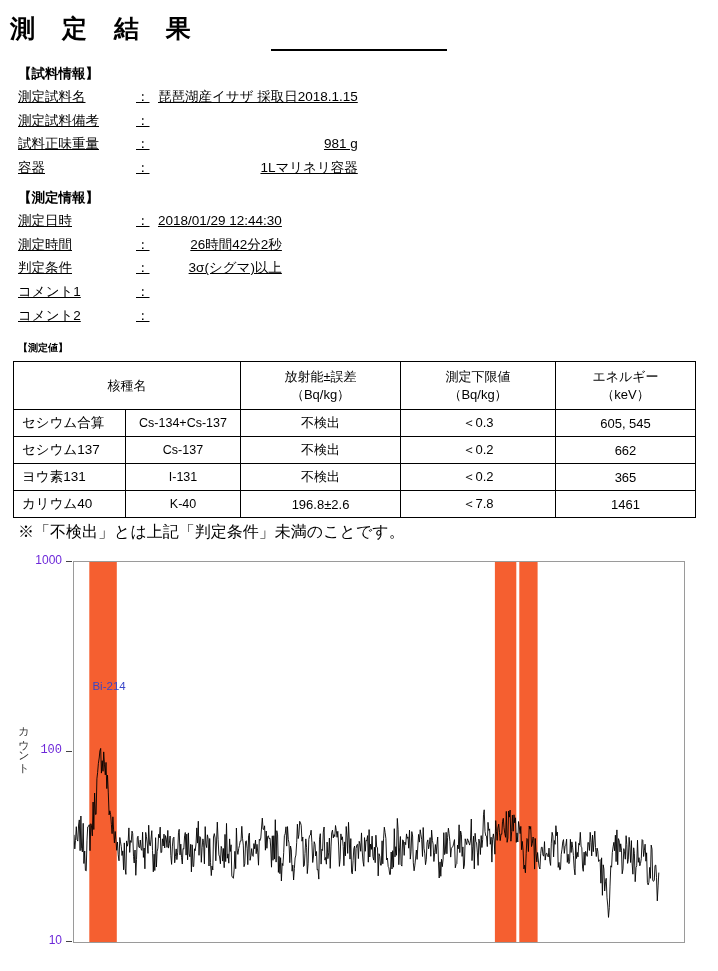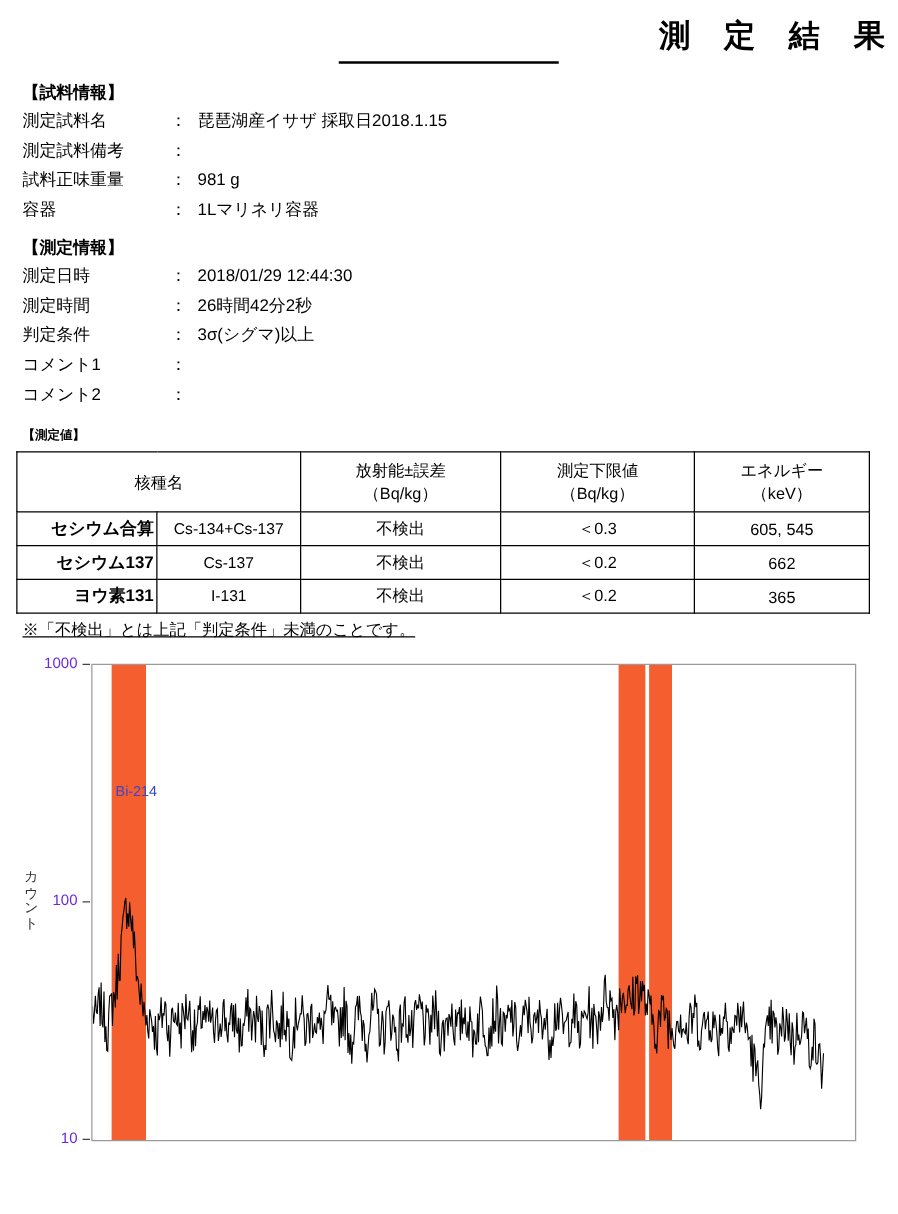--- a/index.html
+++ b/index.html
@@ -16,21 +16,21 @@
     overflow: hidden;
   }
   .page {
     position: relative;
     width: 718px;
     height: 971px;
     padding: 0;
     box-sizing: border-box;
   }
   .doc-title {
-    text-align: right;
+    text-align: left;
     font-size: 25px;
     font-weight: bold;
     letter-spacing: 10px;
     margin: 12px 0 4px 0;
     padding-left: 10px;
   }
   .title-rule {
     width: 176px;
     height: 2px;
     background: #000;
@@ -38,36 +38,38 @@
   }
   .section-head {
     font-size: 13.5px;
     font-weight: bold;
     margin: 1px 0 2px 18px;
   }
   .info-table {
     border-collapse: collapse;
     margin-left: 18px;
     font-size: 13.5px;
+    text-decoration: underline;
   }
   .info-table td {
     padding: 2px 0;
     vertical-align: top;
     line-height: 1.45;
   }
   .info-label {
     width: 118px;
     white-space: nowrap;
   }
   .info-colon {
     width: 22px;
     text-align: left;
   }
   .info-value {
     white-space: nowrap;
+    text-align: right;
   }
   .measure-head {
     font-size: 10px;
     font-weight: bold;
     margin: 14px 0 6px 18px;
   }
   .data-table {
     border-collapse: collapse;
     margin-left: 13px;
     width: 682px;
@@ -79,33 +81,31 @@
     text-align: center;
     padding: 4px 2px;
     font-weight: normal;
   }
   .data-table thead th {
     padding: 6px 2px;
     line-height: 1.35;
     font-size: 13px;
   }
   .data-table .nuc-name {
-    text-align: right;
+    text-align: left;
     padding-left: 8px;
     font-size: 13.5px;
-    font-weight: bold;
   }
   .data-table .nuc-sym {
     font-size: 12.5px;
     text-align: center;
   }
   .note {
-    font-size: 13px;
+    font-size: 16px;
     margin: 4px 0 0 18px;
-    text-decoration: underline;
   }
   
   .chart-wrap {
     position: relative;
     margin-left: 18px;
     margin-top: 6px;
     width: 682px;
     height: 440px;
   }
   .plot {
@@ -262,45 +262,52 @@
         <td>＜0.2</td>
         <td>662</td>
       </tr>
       <tr>
         <td class="nuc-name">ヨウ素131</td>
         <td class="nuc-sym">I-131</td>
         <td>不検出</td>
         <td>＜0.2</td>
         <td>365</td>
       </tr>
+      <tr>
+        <td class="nuc-name">カリウム40</td>
+        <td class="nuc-sym">K-40</td>
+        <td>196.8±2.6</td>
+        <td>＜7.8</td>
+        <td>1461</td>
+      </tr>
     </tbody>
   </table>
 
   <div class="note">※「不検出」とは上記「判定条件」未満のことです。</div>
 
   <div class="chart-wrap">
     <div class="ylabel">カウント</div>
     <div class="plot">
       <svg id="spectrum-svg" width="610" height="380" viewBox="0 0 610 380">
           <rect x="15.3" y="0" width="27.5" height="380" fill="#f4511e" opacity="0.92"></rect>
           <rect x="420.9" y="0" width="21.4" height="380" fill="#f4511e" opacity="0.92"></rect>
           <rect x="445.3" y="0" width="18.3" height="380" fill="#f4511e" opacity="0.92"></rect>
           <path d="M0.0,272.8 L0.8,286.9 L1.5,278.6 L2.3,264.7 L3.1,277.6 L3.8,279.1 L4.6,263.0 L5.3,257.9 L6.1,288.7 L6.9,254.0 L7.6,286.7 L8.4,289.9 L9.2,261.3 L9.9,301.5 L10.7,289.0 L11.4,308.3 L12.2,308.9 L13.0,278.2 L13.7,264.9 L14.5,264.4 L15.3,262.7 L16.0,288.7 L16.8,261.7 L17.5,263.8 L18.3,273.9 L19.1,240.0 L19.8,267.5 L20.6,231.0 L21.4,252.4 L22.1,252.3 L22.9,216.8 L23.6,210.6 L24.4,201.3 L25.2,196.0 L25.9,189.0 L26.7,186.4 L27.4,211.1 L28.2,198.7 L29.0,209.3 L29.7,189.9 L30.5,202.9 L31.3,212.9 L32.0,200.4 L32.8,226.6 L33.5,213.2 L34.3,230.9 L35.1,252.9 L35.8,248.8 L36.6,252.4 L37.4,262.6 L38.1,271.7 L38.9,254.8 L39.6,267.9 L40.4,280.9 L41.2,269.5 L41.9,277.5 L42.7,288.3 L43.5,280.0 L44.2,292.8 L45.0,298.8 L45.8,275.5 L46.5,279.9 L47.3,284.7 L48.0,293.5 L48.8,288.9 L49.6,307.8 L50.3,280.9 L51.1,306.2 L51.9,312.4 L52.6,278.9 L53.4,284.2 L54.1,280.3 L54.9,265.9 L55.7,290.4 L56.4,278.6 L57.2,280.4 L58.0,269.1 L58.7,271.5 L59.5,294.4 L60.2,301.0 L61.0,288.0 L61.8,313.3 L62.5,297.5 L63.3,275.8 L64.0,274.2 L64.8,285.0 L65.6,285.8 L66.3,278.0 L67.1,287.1 L67.9,288.4 L68.6,270.2 L69.4,295.4 L70.2,286.0 L70.9,306.8 L71.7,270.4 L72.4,274.4 L73.2,281.1 L74.0,291.4 L74.7,263.2 L75.5,282.6 L76.3,283.9 L77.0,277.2 L77.8,268.7 L78.5,288.5 L79.3,309.8 L80.1,292.2 L80.8,308.5 L81.6,275.7 L82.4,305.0 L83.1,289.6 L83.9,286.1 L84.6,272.3 L85.4,275.8 L86.2,265.1 L86.9,290.7 L87.7,290.2 L88.4,276.8 L89.2,284.0 L90.0,272.1 L90.7,286.0 L91.5,273.6 L92.3,277.1 L93.0,285.4 L93.8,268.4 L94.5,286.1 L95.3,281.6 L96.1,274.0 L96.8,293.4 L97.6,302.4 L98.4,284.1 L99.1,276.5 L99.9,275.2 L100.7,300.8 L101.4,294.4 L102.2,286.9 L102.9,297.6 L103.7,290.2 L104.5,270.3 L105.2,267.3 L106.0,292.9 L106.8,282.1 L107.5,295.3 L108.3,302.0 L109.0,286.5 L109.8,287.1 L110.6,273.8 L111.3,270.5 L112.1,293.1 L112.8,272.1 L113.6,297.8 L114.4,270.9 L115.1,291.8 L115.9,294.8 L116.7,282.3 L117.4,309.9 L118.2,282.8 L119.0,304.7 L119.7,304.4 L120.5,286.8 L121.2,288.7 L122.0,282.0 L122.8,265.9 L123.5,281.1 L124.3,259.2 L125.0,293.3 L125.8,274.5 L126.6,275.8 L127.3,300.3 L128.1,285.5 L128.9,276.9 L129.6,280.8 L130.4,301.9 L131.2,264.6 L131.9,281.9 L132.7,285.6 L133.4,272.8 L134.2,277.2 L135.0,304.0 L135.7,276.5 L136.5,300.7 L137.3,313.6 L138.0,304.0 L138.8,307.9 L139.5,275.0 L140.3,271.6 L141.1,276.0 L141.8,298.8 L142.6,278.0 L143.3,260.1 L144.1,277.6 L144.9,292.8 L145.6,294.9 L146.4,301.8 L147.2,284.4 L147.9,286.5 L148.7,299.1 L149.4,286.5 L150.2,305.7 L151.0,272.4 L151.7,299.6 L152.5,261.4 L153.3,296.2 L154.0,291.9 L154.8,301.2 L155.6,276.9 L156.3,289.5 L157.1,282.8 L157.8,313.9 L158.6,315.4 L159.4,316.3 L160.1,308.0 L160.9,289.3 L161.7,306.7 L162.4,266.0 L163.2,288.1 L163.9,292.4 L164.7,286.6 L165.5,283.4 L166.2,279.1 L167.0,279.1 L167.8,264.3 L168.5,276.2 L169.3,283.1 L170.0,304.7 L170.8,301.8 L171.6,279.4 L172.3,278.8 L173.1,286.3 L173.8,302.7 L174.6,273.6 L175.4,271.1 L176.1,298.3 L176.9,293.7 L177.7,286.6 L178.4,293.6 L179.2,294.4 L179.9,281.6 L180.7,286.8 L181.5,278.0 L182.2,291.7 L183.0,282.3 L183.8,290.8 L184.5,303.2 L185.3,277.3 L186.0,278.5 L186.8,276.0 L187.6,265.0 L188.3,256.1 L189.1,267.2 L189.9,267.5 L190.6,263.8 L191.4,288.2 L192.2,269.0 L192.9,286.3 L193.7,274.4 L194.4,273.8 L195.2,276.8 L196.0,276.2 L196.7,285.0 L197.5,305.2 L198.3,273.8 L199.0,298.3 L199.8,273.7 L200.5,297.1 L201.3,257.7 L202.1,300.1 L202.8,268.7 L203.6,272.9 L204.4,310.4 L205.1,294.4 L205.9,311.7 L206.6,295.7 L207.4,319.0 L208.2,301.4 L208.9,303.6 L209.7,290.7 L210.4,273.6 L211.2,271.8 L212.0,264.8 L212.7,284.1 L213.5,264.6 L214.3,277.4 L215.0,281.1 L215.8,300.7 L216.5,284.0 L217.3,287.9 L218.1,309.2 L218.8,303.1 L219.6,318.0 L220.4,306.3 L221.1,296.0 L221.9,293.1 L222.7,280.3 L223.4,262.2 L224.2,276.6 L224.9,272.8 L225.7,259.3 L226.5,260.9 L227.2,263.3 L228.0,279.2 L228.8,275.0 L229.5,304.6 L230.3,303.6 L231.0,291.5 L231.8,276.9 L232.6,285.3 L233.3,311.6 L234.1,301.7 L234.8,277.4 L235.6,273.5 L236.4,273.0 L237.1,268.2 L237.9,280.3 L238.7,300.5 L239.4,295.0 L240.2,279.7 L241.0,282.4 L241.7,294.0 L242.5,289.5 L243.2,307.9 L244.0,307.5 L244.8,317.1 L245.5,277.2 L246.3,271.7 L247.1,302.1 L247.8,287.3 L248.6,288.5 L249.3,270.1 L250.1,265.0 L250.9,298.1 L251.6,295.5 L252.4,302.2 L253.1,280.1 L253.9,296.7 L254.7,290.8 L255.4,276.0 L256.2,306.4 L257.0,284.9 L257.7,270.8 L258.5,268.1 L259.3,275.9 L260.0,272.6 L260.8,274.6 L261.5,263.5 L262.3,268.7 L263.1,275.3 L263.8,269.3 L264.6,283.0 L265.4,304.4 L266.1,297.6 L266.9,271.9 L267.6,277.8 L268.4,274.8 L269.2,284.4 L269.9,303.7 L270.7,279.9 L271.4,293.9 L272.2,264.5 L273.0,275.1 L273.7,291.4 L274.5,260.3 L275.3,279.0 L276.0,297.1 L276.8,276.6 L277.6,310.5 L278.3,311.9 L279.1,298.4 L279.8,286.9 L280.6,284.0 L281.4,309.1 L282.1,286.6 L282.9,282.8 L283.7,282.3 L284.4,296.6 L285.2,279.3 L285.9,281.9 L286.7,289.3 L287.5,270.9 L288.2,288.9 L289.0,299.3 L289.8,304.3 L290.5,275.6 L291.3,289.3 L292.0,278.3 L292.8,278.8 L293.6,273.6 L294.3,300.2 L295.1,267.6 L295.8,295.0 L296.6,282.0 L297.4,287.4 L298.1,274.1 L298.9,294.5 L299.7,298.1 L300.4,285.2 L301.2,300.7 L301.9,273.2 L302.7,285.1 L303.5,285.6 L304.2,313.9 L305.0,291.7 L305.8,294.3 L306.5,303.1 L307.3,303.2 L308.1,278.8 L308.8,301.8 L309.6,276.2 L310.3,265.2 L311.1,270.5 L311.9,276.6 L312.6,297.9 L313.4,296.0 L314.2,304.6 L314.9,305.8 L315.7,312.5 L316.4,312.4 L317.2,290.0 L318.0,307.0 L318.7,288.7 L319.5,305.2 L320.3,266.7 L321.0,294.9 L321.8,284.7 L322.5,293.3 L323.3,256.4 L324.1,267.6 L324.8,302.7 L325.6,285.9 L326.4,274.5 L327.1,302.6 L327.9,304.1 L328.6,277.8 L329.4,278.7 L330.2,293.4 L330.9,280.0 L331.7,282.7 L332.5,271.9 L333.2,276.4 L334.0,274.9 L334.7,286.2 L335.5,268.1 L336.3,297.1 L337.0,289.8 L337.8,269.6 L338.6,274.0 L339.3,300.8 L340.1,308.8 L340.8,303.9 L341.6,296.1 L342.4,288.0 L343.1,297.4 L343.9,283.1 L344.6,272.4 L345.4,280.1 L346.2,267.8 L346.9,272.3 L347.7,277.7 L348.5,294.5 L349.2,265.5 L350.0,286.2 L350.8,291.8 L351.5,302.7 L352.3,297.6 L353.0,280.7 L353.8,277.9 L354.6,286.8 L355.3,282.6 L356.1,275.6 L356.8,294.3 L357.6,268.1 L358.4,278.4 L359.1,282.1 L359.9,299.5 L360.7,290.5 L361.4,282.5 L362.2,291.8 L362.9,282.9 L363.7,275.0 L364.5,300.9 L365.2,316.0 L366.0,299.9 L366.8,314.3 L367.5,297.2 L368.3,304.7 L369.1,297.1 L369.8,270.7 L370.6,292.6 L371.3,290.9 L372.1,270.3 L372.9,291.8 L373.6,275.3 L374.4,266.2 L375.1,271.7 L375.9,279.4 L376.7,295.1 L377.4,286.6 L378.2,285.2 L379.0,284.2 L379.7,281.1 L380.5,277.6 L381.3,305.8 L382.0,302.6 L382.8,301.8 L383.5,283.1 L384.3,286.8 L385.1,262.8 L385.8,290.6 L386.6,269.0 L387.4,272.5 L388.1,294.4 L388.9,284.9 L389.6,306.8 L390.4,303.0 L391.2,276.8 L391.9,279.8 L392.7,282.6 L393.4,276.8 L394.2,278.3 L395.0,281.2 L395.7,283.1 L396.5,278.1 L397.3,257.0 L398.0,298.6 L398.8,284.7 L399.6,274.2 L400.3,306.9 L401.1,271.3 L401.8,279.5 L402.6,280.9 L403.4,290.9 L404.1,303.4 L404.9,277.1 L405.7,281.1 L406.4,292.5 L407.2,273.6 L407.9,285.5 L408.7,277.4 L409.5,252.7 L410.2,247.8 L411.0,269.7 L411.8,273.9 L412.5,274.2 L413.3,284.6 L414.0,260.3 L414.8,268.4 L415.6,266.9 L416.3,282.3 L417.1,275.2 L417.9,300.1 L418.6,277.2 L419.4,271.9 L420.1,278.1 L420.9,292.2 L421.7,258.6 L422.4,269.2 L423.2,278.4 L423.9,266.0 L424.7,262.2 L425.5,270.4 L426.2,278.6 L427.0,272.1 L427.8,272.2 L428.5,259.7 L429.3,256.3 L430.0,265.5 L430.8,271.5 L431.6,275.3 L432.3,249.4 L433.1,280.3 L433.9,276.0 L434.6,249.1 L435.4,255.1 L436.1,248.1 L436.9,279.2 L437.7,269.6 L438.4,253.1 L439.2,269.2 L440.0,252.8 L440.7,260.9 L441.5,255.8 L442.3,280.4 L443.0,270.9 L443.8,280.0 L444.5,259.5 L445.3,265.0 L446.1,271.6 L446.8,264.4 L447.6,287.7 L448.3,279.4 L449.1,288.2 L449.9,306.9 L450.6,303.2 L451.4,310.8 L452.2,291.3 L452.9,276.5 L453.7,277.3 L454.4,289.6 L455.2,264.1 L456.0,267.2 L456.7,264.5 L457.5,284.6 L458.3,281.5 L459.0,275.0 L459.8,276.5 L460.6,307.1 L461.3,276.5 L462.1,291.7 L462.8,299.9 L463.6,290.5 L464.4,299.0 L465.1,304.8 L465.9,307.0 L466.7,291.8 L467.4,285.3 L468.2,285.2 L468.9,292.9 L469.7,294.2 L470.5,279.6 L471.2,298.1 L472.0,291.7 L472.8,291.2 L473.5,293.8 L474.3,294.9 L475.0,286.1 L475.8,299.2 L476.6,303.4 L477.3,281.2 L478.1,270.3 L478.9,274.0 L479.6,294.9 L480.4,278.5 L481.1,282.3 L481.9,263.7 L482.7,273.8 L483.4,270.2 L484.2,305.4 L485.0,300.4 L485.7,307.8 L486.5,307.3 L487.2,292.6 L488.0,287.2 L488.8,279.6 L489.5,277.6 L490.3,291.4 L491.1,284.1 L491.8,283.3 L492.6,277.2 L493.3,300.4 L494.1,292.2 L494.9,301.7 L495.6,299.5 L496.4,277.3 L497.1,290.5 L497.9,279.9 L498.7,285.8 L499.4,293.4 L500.2,306.4 L501.0,312.9 L501.7,279.7 L502.5,296.5 L503.3,290.4 L504.0,294.9 L504.8,281.3 L505.5,283.1 L506.3,270.3 L507.1,284.9 L507.8,285.4 L508.6,306.1 L509.3,309.3 L510.1,290.1 L510.9,303.2 L511.6,289.3 L512.4,291.7 L513.2,294.4 L513.9,280.4 L514.7,280.8 L515.4,288.5 L516.2,270.3 L517.0,280.2 L517.7,293.9 L518.5,273.0 L519.3,289.7 L520.0,278.9 L520.8,269.2 L521.5,285.6 L522.3,294.5 L523.1,286.1 L523.8,289.2 L524.6,299.5 L525.4,298.3 L526.1,297.6 L526.9,321.2 L527.6,295.8 L528.4,333.3 L529.2,302.8 L529.9,307.0 L530.7,329.0 L531.5,319.7 L532.2,316.3 L533.0,335.8 L533.8,344.0 L534.5,355.4 L535.3,345.7 L536.0,324.1 L536.8,303.8 L537.6,305.2 L538.3,290.6 L539.1,284.9 L539.9,280.3 L540.6,288.8 L541.4,273.2 L542.1,299.6 L542.9,267.9 L543.7,302.8 L544.4,276.6 L545.2,278.8 L546.0,289.9 L546.7,281.8 L547.5,288.2 L548.2,311.8 L549.0,306.9 L549.8,286.6 L550.5,289.7 L551.3,297.2 L552.1,273.7 L552.8,282.6 L553.6,301.4 L554.3,297.7 L555.1,275.3 L555.9,285.9 L556.6,300.5 L557.4,278.6 L558.1,301.0 L558.9,312.2 L559.7,285.8 L560.4,291.7 L561.2,319.7 L562.0,305.6 L562.7,303.8 L563.5,278.2 L564.3,300.3 L565.0,295.7 L565.8,303.8 L566.5,301.5 L567.3,296.6 L568.1,277.6 L568.8,278.3 L569.6,294.5 L570.4,288.2 L571.1,282.2 L571.9,299.2 L572.6,290.8 L573.4,320.7 L574.2,322.9 L574.9,320.2 L575.7,305.4 L576.4,316.3 L577.2,283.1 L578.0,287.1 L578.7,318.1 L579.5,319.4 L580.3,318.1 L581.0,303.5 L581.8,303.1 L582.5,315.3 L583.3,338.9 L584.1,323.9 L584.8,310.6 L585.6,NaN L586.4,NaN L587.1,NaN L587.9,NaN L588.6,NaN L589.4,NaN L590.2,NaN L590.9,NaN L591.7,NaN L592.5,NaN L593.2,NaN L594.0,NaN L594.8,NaN L595.5,NaN L596.3,NaN L597.0,NaN L597.8,NaN L598.6,NaN L599.3,NaN L600.1,NaN L600.9,NaN L601.6,NaN L602.4,NaN L603.1,NaN L603.9,NaN L604.7,NaN L605.4,NaN L606.2,NaN L607.0,NaN L607.7,NaN L608.5,NaN L609.2,NaN L610.0,NaN " fill="none" stroke="#000000" stroke-width="0.9"></path>
         </svg>
     </div>
     <div id="y-axis">
         <div class="ytick" style="left: 0px; top: 384px;">10</div>
         <div class="ytick-mark" style="left: 48px; top: 392px;"></div>
-        <div class="ytick" style="left: 0px; top: 194px;">100</div>
+        <div class="ytick" style="left: 0px; top: 194px; font-family: Liberation Mono, monospace;">100</div>
         <div class="ytick-mark" style="left: 48px; top: 202px;"></div>
         <div class="ytick" style="left: 0px; top: 4px;">1000</div>
         <div class="ytick-mark" style="left: 48px; top: 12px;"></div>
       </div>
     <div id="x-axis"></div>
 
     <div id="annotations">
-        <div class="peak-label" style="left: 74.45px; top: 109px;">Bi-214</div>
+        <div class="peak-label" style="left: 74.45px; top: 131px;">Bi-214</div>
       </div>
   </div>
 
   <div class="footer-text">お客様</div>
 
 </div>
 
 </body></html>

